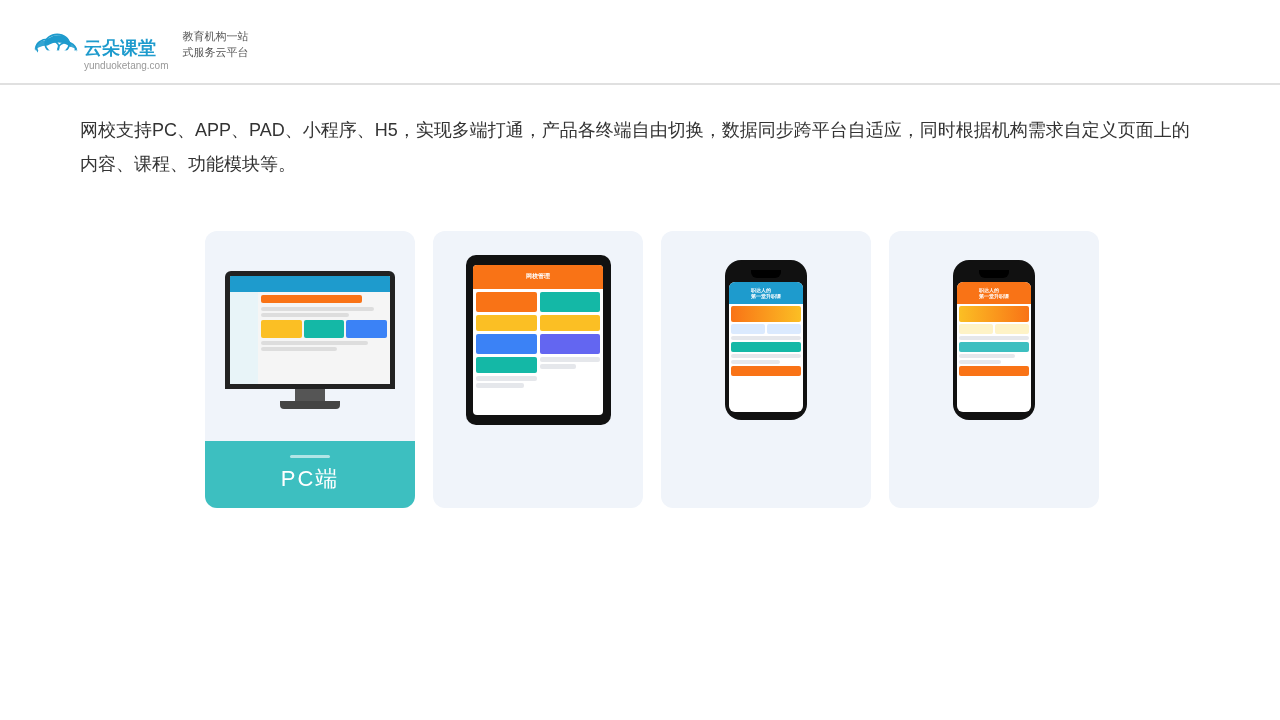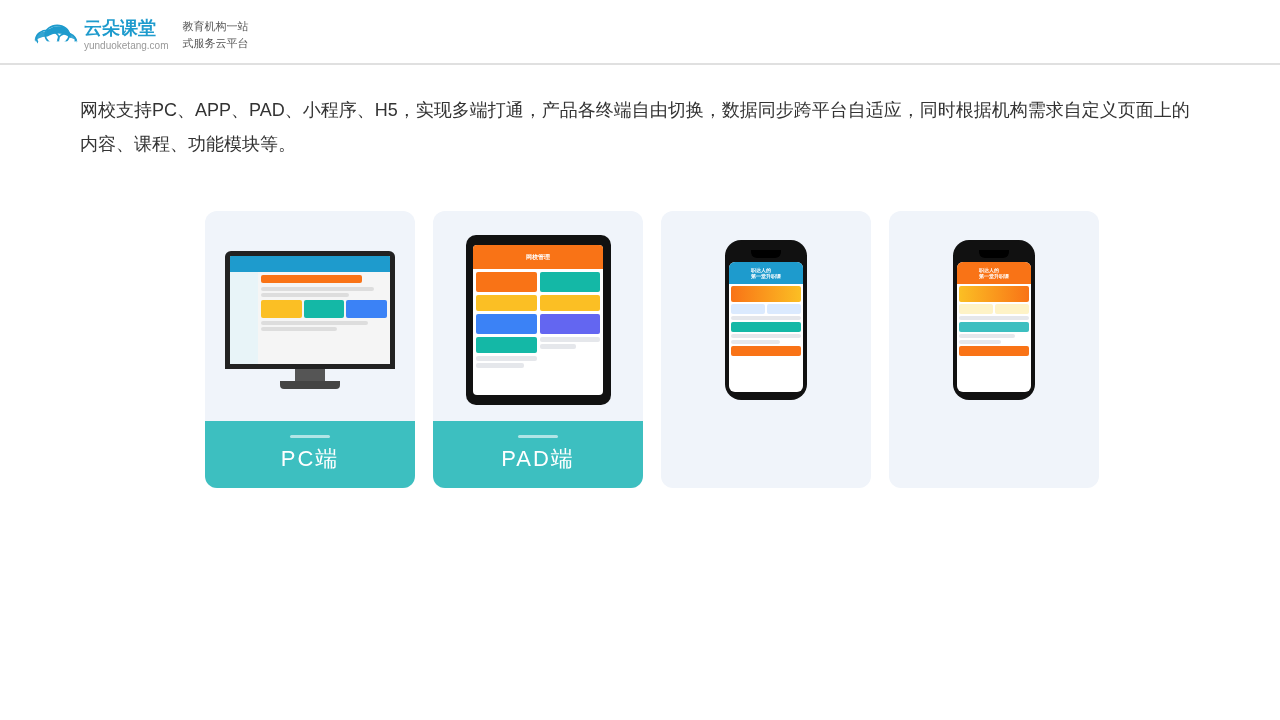--- a/index.html
+++ b/index.html
@@ -60,20 +60,21 @@
     .brand-text {
       display: flex;
       flex-direction: column;
       align-items: flex-start;
     }
     .brand-name {
       font-size: 18px;
       color: #1e9bcd;
       font-weight: 700;
       line-height: 1.2;
+      margin-top: 20px;
     }
     .brand-url {
       font-size: 10px;
       color: #999;
     }
 
     
     .description {
       padding: 28px 80px 10px 80px;
       font-size: 18px;
@@ -401,24 +402,20 @@
                 <div class="pad-content-block" style="background:#fbbf24;height:16px;"></div>
                 <div class="pad-content-block" style="background:#6366f1;height:20px;"></div>
                 <div class="pad-content-line"></div>
                 <div class="pad-content-line" style="width:60%;"></div>
               </div>
             </div>
           </div>
         </div>
       </div>
     </div>
-    <div class="card-label">
-      <div class="label-line"></div>
-      <span>PAD端</span>
-    </div>
   </div>
 
   <div class="card">
     <div class="card-image-area">
       <div class="phone-mockup">
         <div class="phone-body" style="width:82px;height:160px;">
           <div class="phone-notch"></div>
           <div class="phone-screen">
             <div class="phone-screen-header" style="background:#1e9bcd;">职达人的<br>第一堂升职课</div>
             <div class="phone-screen-body">

